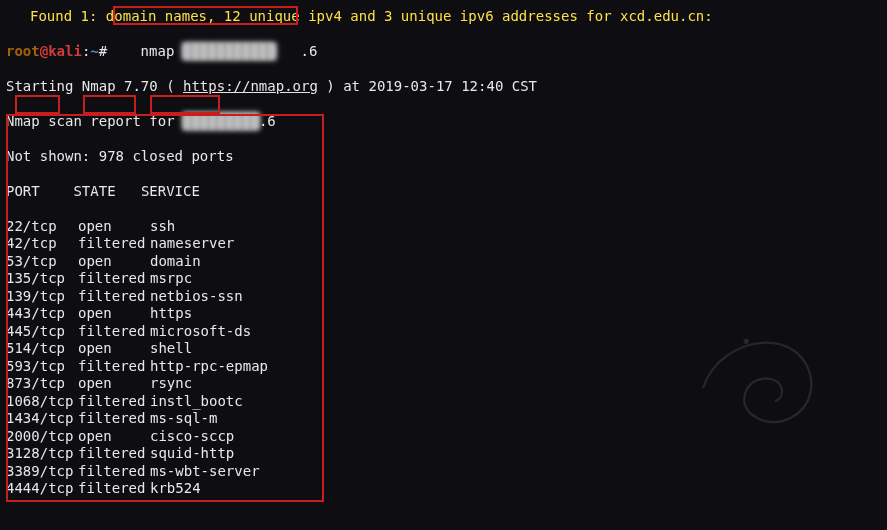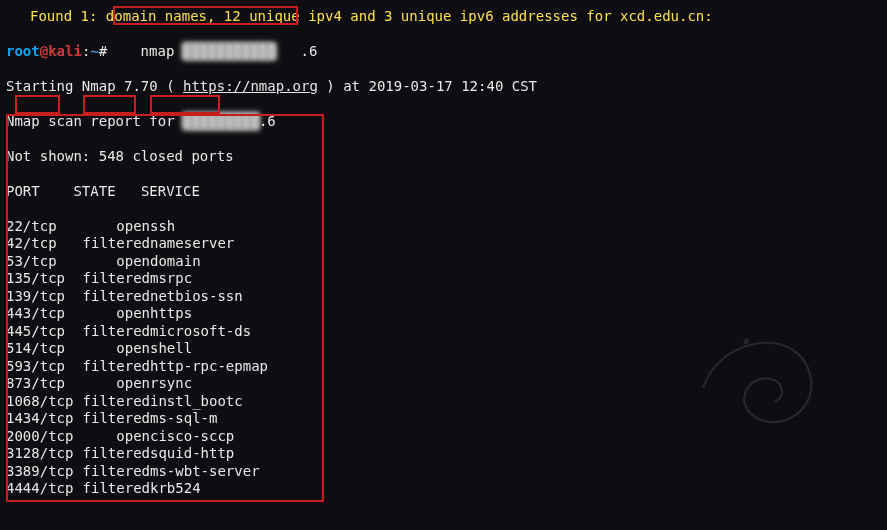--- a/index.html
+++ b/index.html
@@ -13,62 +13,62 @@
     color: #e8e8e8;
     overflow: hidden;
     position: relative;
   }
   .term {
     padding: 0 6px 4px 6px;
     line-height: 17.5px;
     white-space: pre;
   }
   .line { display: block; }
-  .user { color: #0ea5e9; font-weight: bold; }
+  .user { color: #a16207; font-weight: bold; }
   .host { color: #d13b3b; font-weight: bold; }
   .at   { color: #d13b3b; font-weight: bold; }
   .colon{ color: #e8e8e8; }
   .path { color: #4a8bd6; font-weight: bold; }
   .prompt{ color: #e8e8e8; }
   .cmd  { color: #e8e8e8; margin-left: 25px; }
   .blur {
     color: transparent;
     text-shadow: 0 0 6px #bdbdbd, 0 0 4px #bdbdbd;
     letter-spacing: 0px;
   }
   .link { color: #e5e5e5; text-decoration: underline; }
   .box-red {
     position: absolute;
     border: 2px solid #c81e1e;
     pointer-events: none;
     box-sizing: border-box;
   }
   .row { display: block; }
   .col-port  { display: inline-block; width: 72px; }
-  .col-state { display: inline-block; width: 72px; text-align: right; }
+  .col-state { display: inline-block; width: 72px; }
   .col-svc   { display: inline-block; }
   .swirl {
     position:absolute;
     right:40px;
     bottom:70px;
     width:180px;
     height:180px;
     opacity:0.22;
     pointer-events:none;
   }
 </style>
 </head>
 <body>
 
 <div class="term">
 <span class="line" style="margin-top:-10px; color:#fde047;margin-left:24px;">Found 1: domain names, 12 unique ipv4 and 3 unique ipv6 addresses for xcd.edu.cn:</span>
 <span class="line"><span class="user">root</span><span class="at">@</span><span class="host">kali</span><span class="colon">:</span><span class="path">~</span><span class="prompt"># </span><span class="cmd">nmap </span><span class="blur">███████████</span><span class="cmd">.6</span></span>
 <span class="line"><span>Starting Nmap 7.70 ( </span><span class="link">https://nmap.org</span><span> ) at 2019-03-17 12:40 CST</span></span>
 <span class="line"><span>Nmap scan report for </span><span class="blur">█████████</span><span>.6</span></span>
-<span class="line">Not shown: 548 closed ports</span>
+<span class="line">Not shown: 978 closed ports</span>
 <span class="line"><span>PORT    </span><span>STATE   </span><span>SERVICE</span></span>
 <div id="rows"><span class="row line"><span class="col-port">22/tcp</span><span class="col-state">open</span><span class="col-svc">ssh</span></span><span class="row line"><span class="col-port">42/tcp</span><span class="col-state">filtered</span><span class="col-svc">nameserver</span></span><span class="row line"><span class="col-port">53/tcp</span><span class="col-state">open</span><span class="col-svc">domain</span></span><span class="row line"><span class="col-port">135/tcp</span><span class="col-state">filtered</span><span class="col-svc">msrpc</span></span><span class="row line"><span class="col-port">139/tcp</span><span class="col-state">filtered</span><span class="col-svc">netbios-ssn</span></span><span class="row line"><span class="col-port">443/tcp</span><span class="col-state">open</span><span class="col-svc">https</span></span><span class="row line"><span class="col-port">445/tcp</span><span class="col-state">filtered</span><span class="col-svc">microsoft-ds</span></span><span class="row line"><span class="col-port">514/tcp</span><span class="col-state">open</span><span class="col-svc">shell</span></span><span class="row line"><span class="col-port">593/tcp</span><span class="col-state">filtered</span><span class="col-svc">http-rpc-epmap</span></span><span class="row line"><span class="col-port">873/tcp</span><span class="col-state">open</span><span class="col-svc">rsync</span></span><span class="row line"><span class="col-port">1068/tcp</span><span class="col-state">filtered</span><span class="col-svc">instl_bootc</span></span><span class="row line"><span class="col-port">1434/tcp</span><span class="col-state">filtered</span><span class="col-svc">ms-sql-m</span></span><span class="row line"><span class="col-port">2000/tcp</span><span class="col-state">open</span><span class="col-svc">cisco-sccp</span></span><span class="row line"><span class="col-port">3128/tcp</span><span class="col-state">filtered</span><span class="col-svc">squid-http</span></span><span class="row line"><span class="col-port">3389/tcp</span><span class="col-state">filtered</span><span class="col-svc">ms-wbt-server</span></span><span class="row line"><span class="col-port">4444/tcp</span><span class="col-state">filtered</span><span class="col-svc">krb524</span></span></div>
 </div>
 
 <div class="box-red" style="left:113px; top:6px; width:185px; height:19px;"></div>
 <div class="box-red" style="left:15px; top:95px; width:45px; height:19px;"></div>
 <div class="box-red" style="left:83px; top:95px; width:53px; height:19px;"></div>
 <div class="box-red" style="left:150px; top:95px; width:70px; height:19px;"></div>
 <div class="box-red" style="left:6px; top:114px; width:318px; height:388px;"></div>
 

